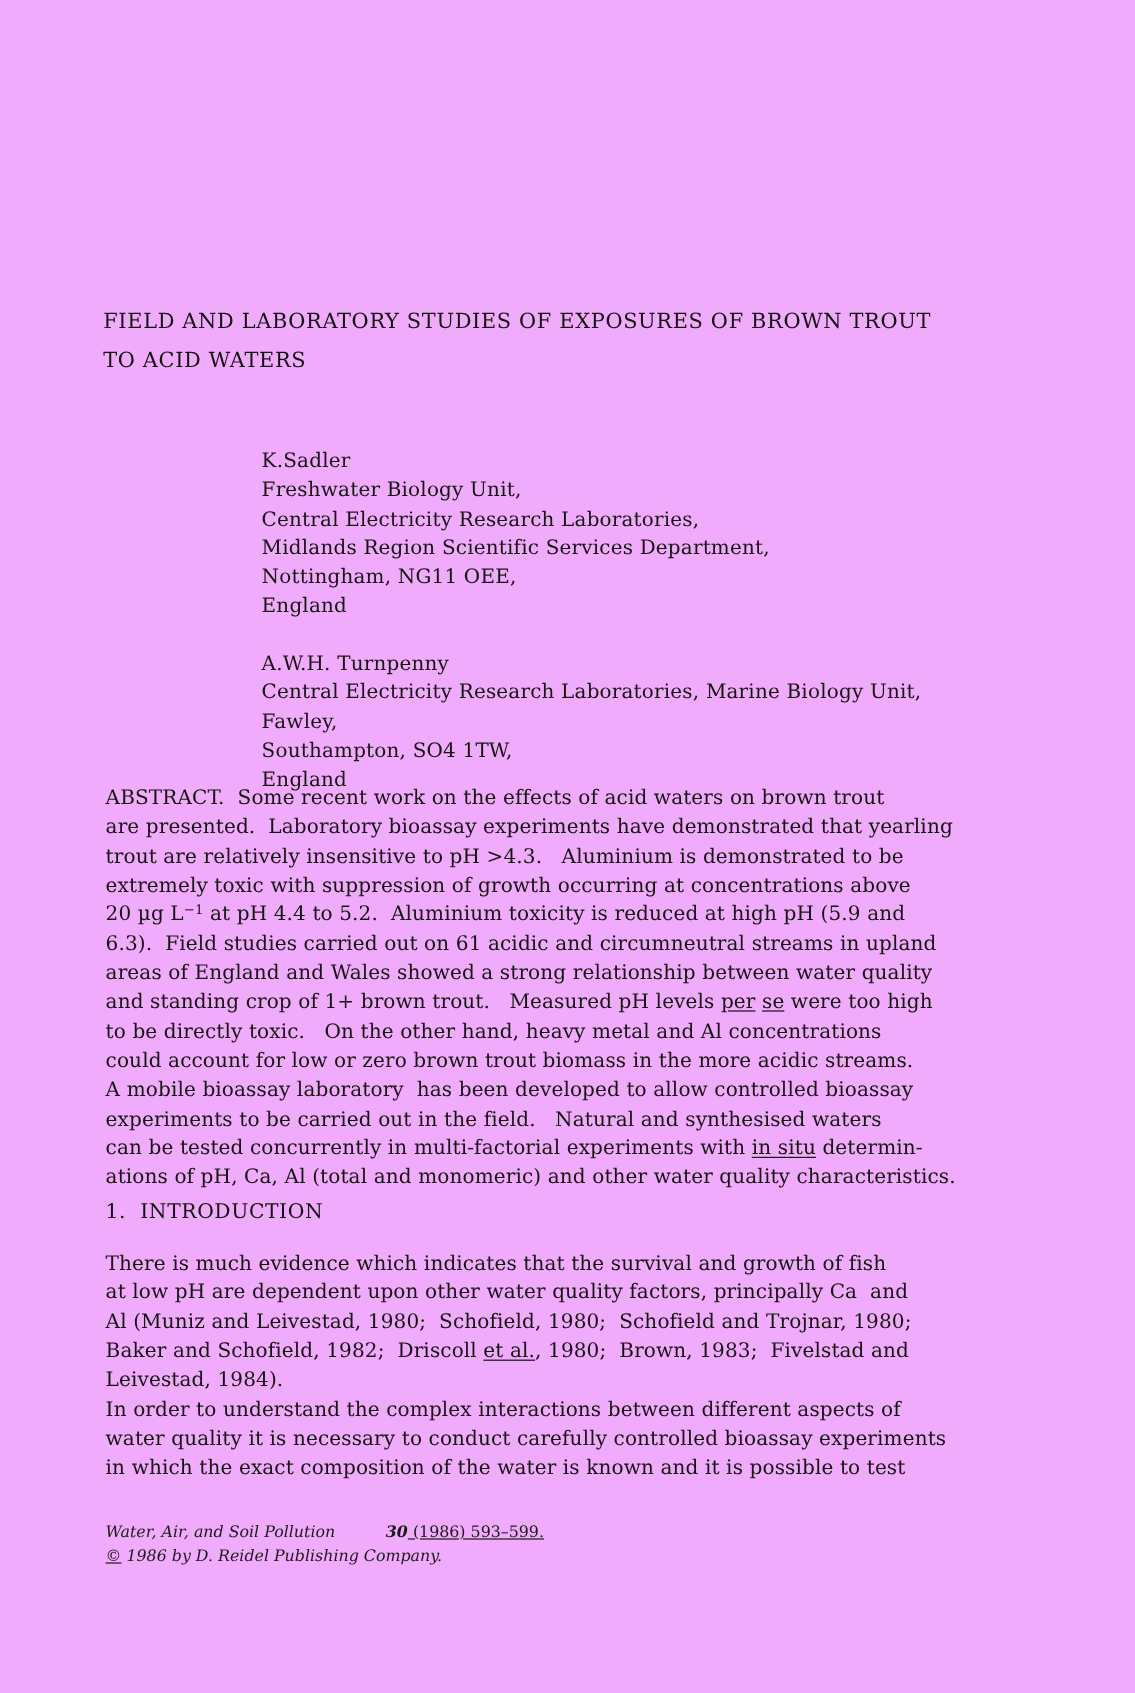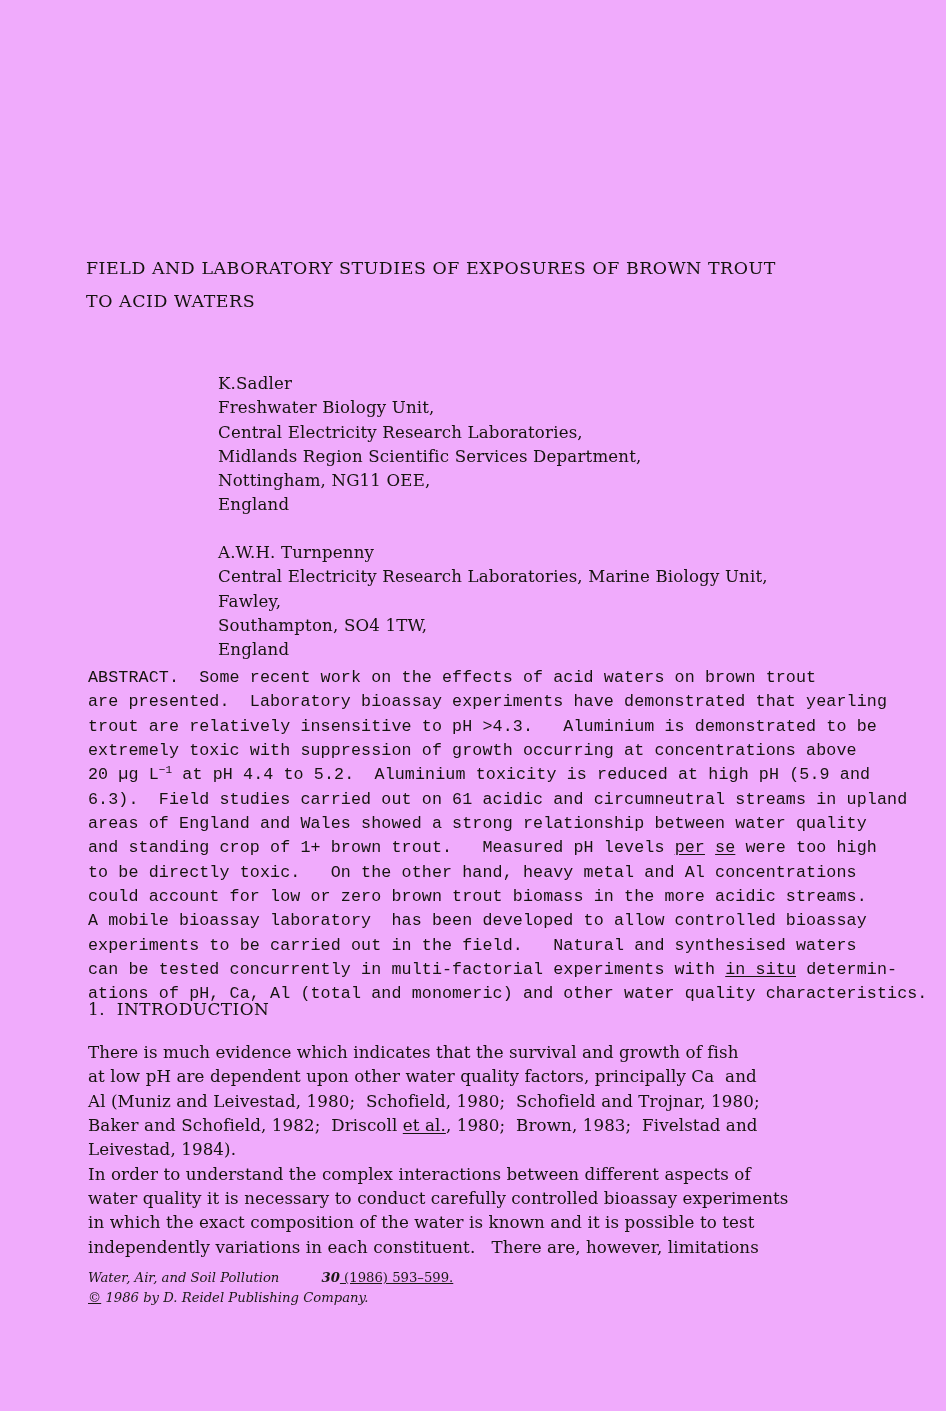--- a/index.html
+++ b/index.html
@@ -45,23 +45,22 @@
     line-height: 24.3px;
     white-space: pre;
     letter-spacing: 0.18px;
     color: #16140f;
   }
 
   
   .abstract-block {
     position: absolute;
     left: 88px;
-    top: 666px;
+    top: 652px;
     width: 800px;
-    font-family: Liberation Mono, monospace;
   }
   .body-line {
     font-size: 16.7px;
     line-height: 24.35px;
     white-space: pre;
     letter-spacing: 0.1px;
     color: #16140f;
   }
   .body-line sup {
     font-size: 0.66em;
@@ -155,21 +154,20 @@
 
   <div id="intro-block">
     <div class="body-line">There is much evidence which indicates that the survival and growth of fish</div>
     <div class="body-line">at low pH are dependent upon other water quality factors, principally Ca  and</div>
     <div class="body-line">Al (Muniz and Leivestad, 1980;  Schofield, 1980;  Schofield and Trojnar, 1980;</div>
     <div class="body-line"><span>Baker and Schofield, 1982;  Driscoll </span><span class="ul">et al.</span><span>, 1980;  Brown, 1983;  Fivelstad and</span></div>
     <div class="body-line">Leivestad, 1984).</div>
     <div class="body-line">In order to understand the complex interactions between different aspects of</div>
     <div class="body-line">water quality it is necessary to conduct carefully controlled bioassay experiments</div>
     <div class="body-line">in which the exact composition of the water is known and it is possible to test</div>
-    <div class="body-line">independently variations in each constituent.   There are, however, limitations</div>
   </div>
 
   <div id="footer">
     <div class="footer-line"><span>Water, Air, and Soil Pollution</span><span> </span><b>30</b><span class="roman"> (1986) 593–599.</span></div>
     <div class="footer-line"><span class="roman">©</span><span> 1986 by D. Reidel Publishing Company.</span></div>
   </div>
 
 </div>
 
 </body></html>

